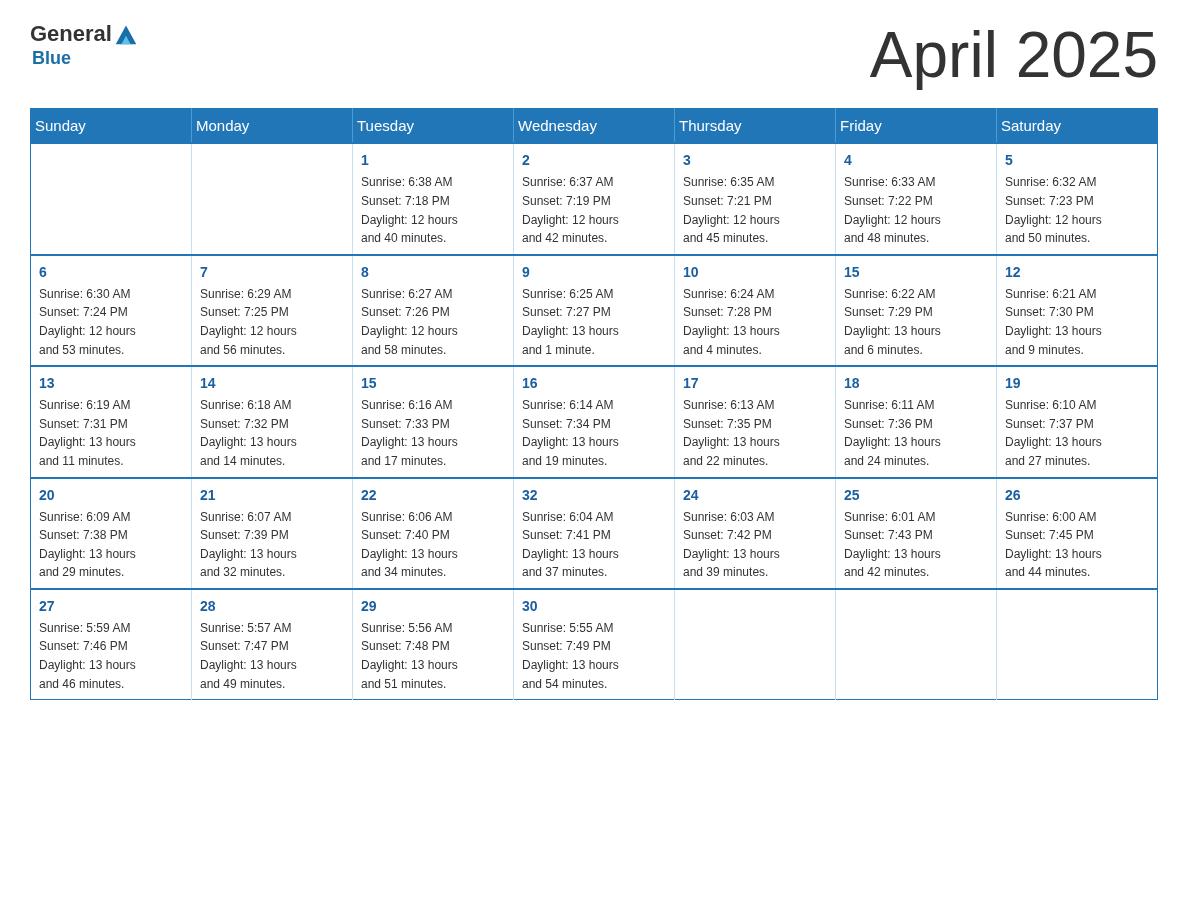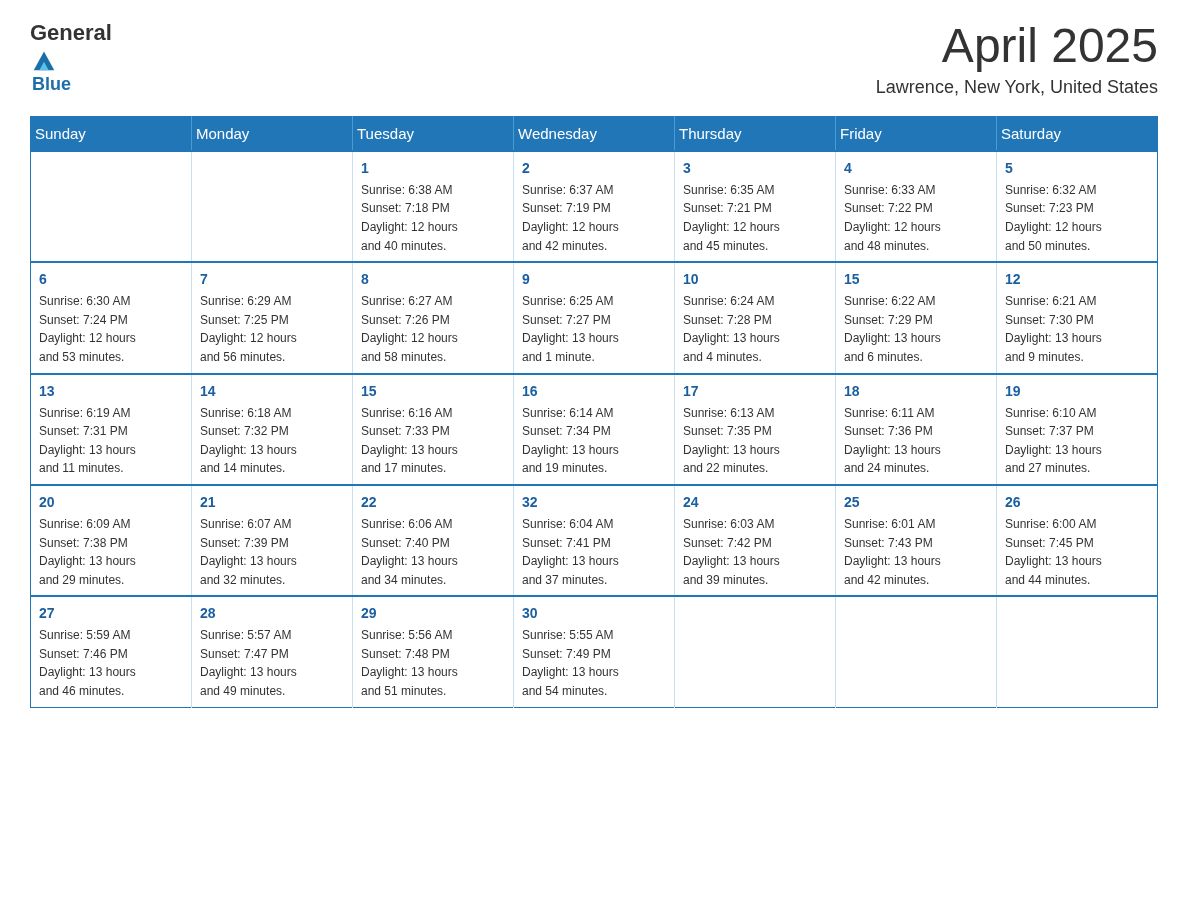--- a/index.html
+++ b/index.html
@@ -29,21 +29,21 @@
     }
     .logo-text-blue {
       font-size: 22px;
       font-weight: bold;
       color: #1a6fa8;
     }
     .title-block {
       text-align: right;
     }
     .page-title {
-      font-size: 48px;
+      font-size: 64px;
       font-weight: normal;
       color: #333;
       line-height: 1.1;
     }
     .subtitle {
       font-size: 18px;
       color: #333;
       margin-top: 4px;
     }
     .calendar {
@@ -104,27 +104,26 @@
         <polygon points="4,26 15,6 26,26" fill="#1a6fa8"></polygon>
         <polygon points="10,26 15,17 20,26" fill="#5bbfea"></polygon>
       </svg>
     </div>
     <div class="logo-line2">
       <span class="logo-text-blue" style="font-size:18px;font-weight:bold;color:#1a6fa8;">Blue</span>
     </div>
   </div>
   <div class="title-block">
     <div class="page-title">April 2025</div>
-    <div class="subtitle">Lawrence, New York, United States</div>
   </div>
 </div>
 
 <style>
   .header .logo { flex-direction: column; align-items: flex-start; }
-  .logo-line1 { display: flex; align-items: flex-start; flex-direction: column; }
+  .logo-line1 { display: flex; align-items: center; }
   .logo-line2 { display: flex; align-items: center; padding-left: 2px; }
 </style>
 
 <table class="calendar">
   <thead>
     <tr>
     <th>Sunday</th>
         <th>Monday</th>
         <th>Tuesday</th>
         <th>Wednesday</th>

